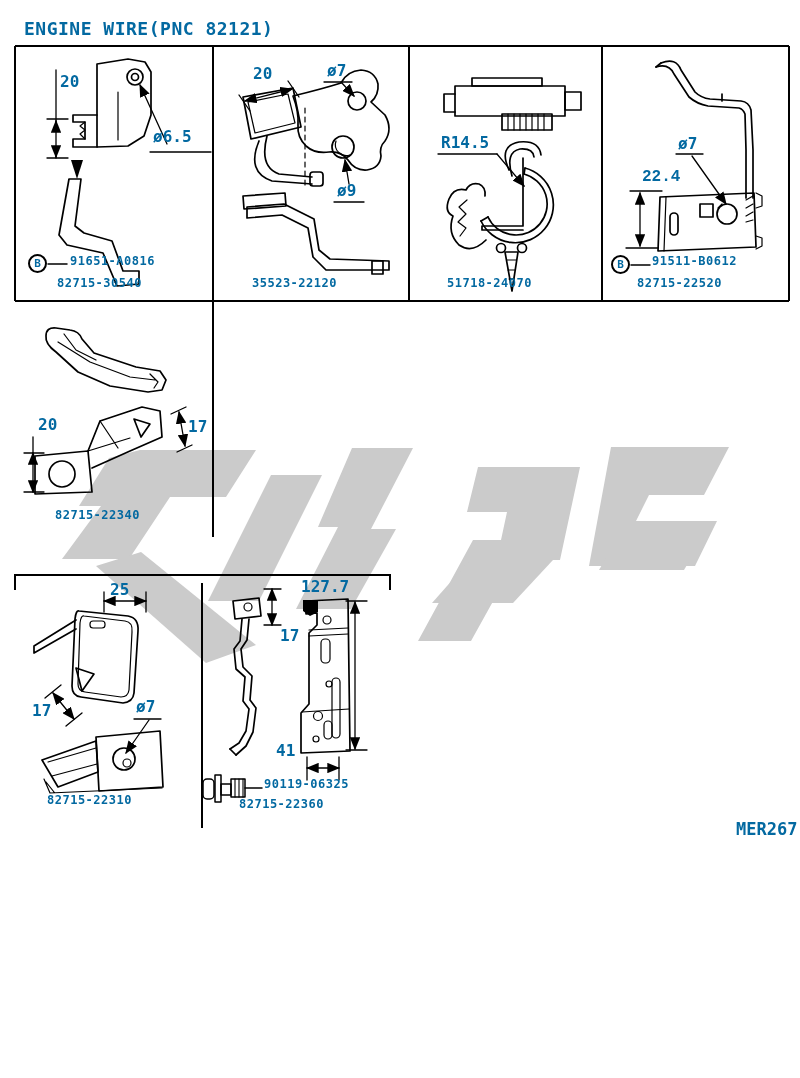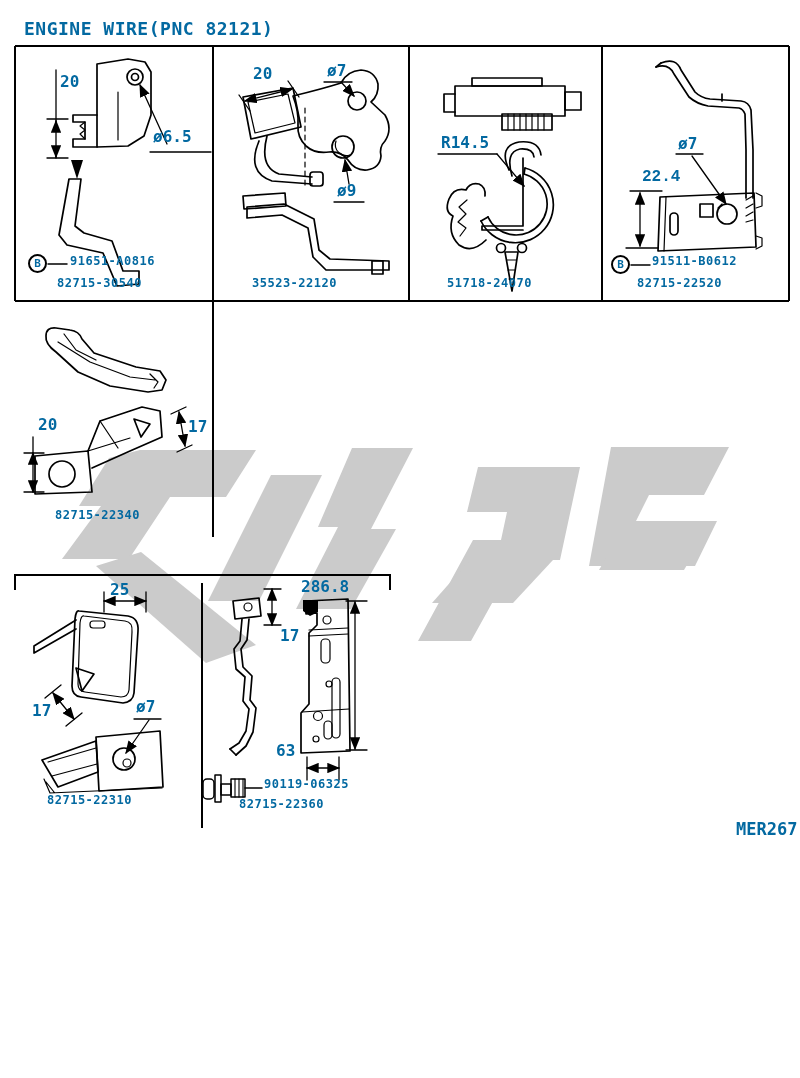--- a/index.html
+++ b/index.html
@@ -237,20 +237,20 @@
   <span class="lbl t-dim" style="left:38px; top:417px;">20</span>
   <span class="lbl t-dim" style="left:188px; top:419px;">17</span>
   <span class="lbl t-part" style="left:55px; top:509px;">82715-22340</span>
 
   <span class="lbl t-dim" style="left:110px; top:582px;">25</span>
   <span class="lbl t-dim" style="left:32px; top:703px;">17</span>
   <span class="lbl t-dim" style="left:136px; top:699px;">ø7</span>
   <span class="lbl t-part" style="left:47px; top:794px;">82715-22310</span>
 
   <span class="lbl t-dim" style="left:280px; top:628px;">17</span>
-  <span class="lbl t-dim" style="left:301px; top:579px;">286.8</span>
-  <span class="lbl t-dim" style="left:276px; top:743px;">63</span>
+  <span class="lbl t-dim" style="left:301px; top:579px;">127.7</span>
+  <span class="lbl t-dim" style="left:276px; top:743px;">41</span>
   <span class="lbl t-part" style="left:264px; top:778px;">90119-06325</span>
   <span class="lbl t-part" style="left:239px; top:798px;">82715-22360</span>
 
   <span class="lbl t-footer" style="left:724px; top:821px;padding-left:12px;">MER267</span>
 
 </div>
 
 </body></html>

